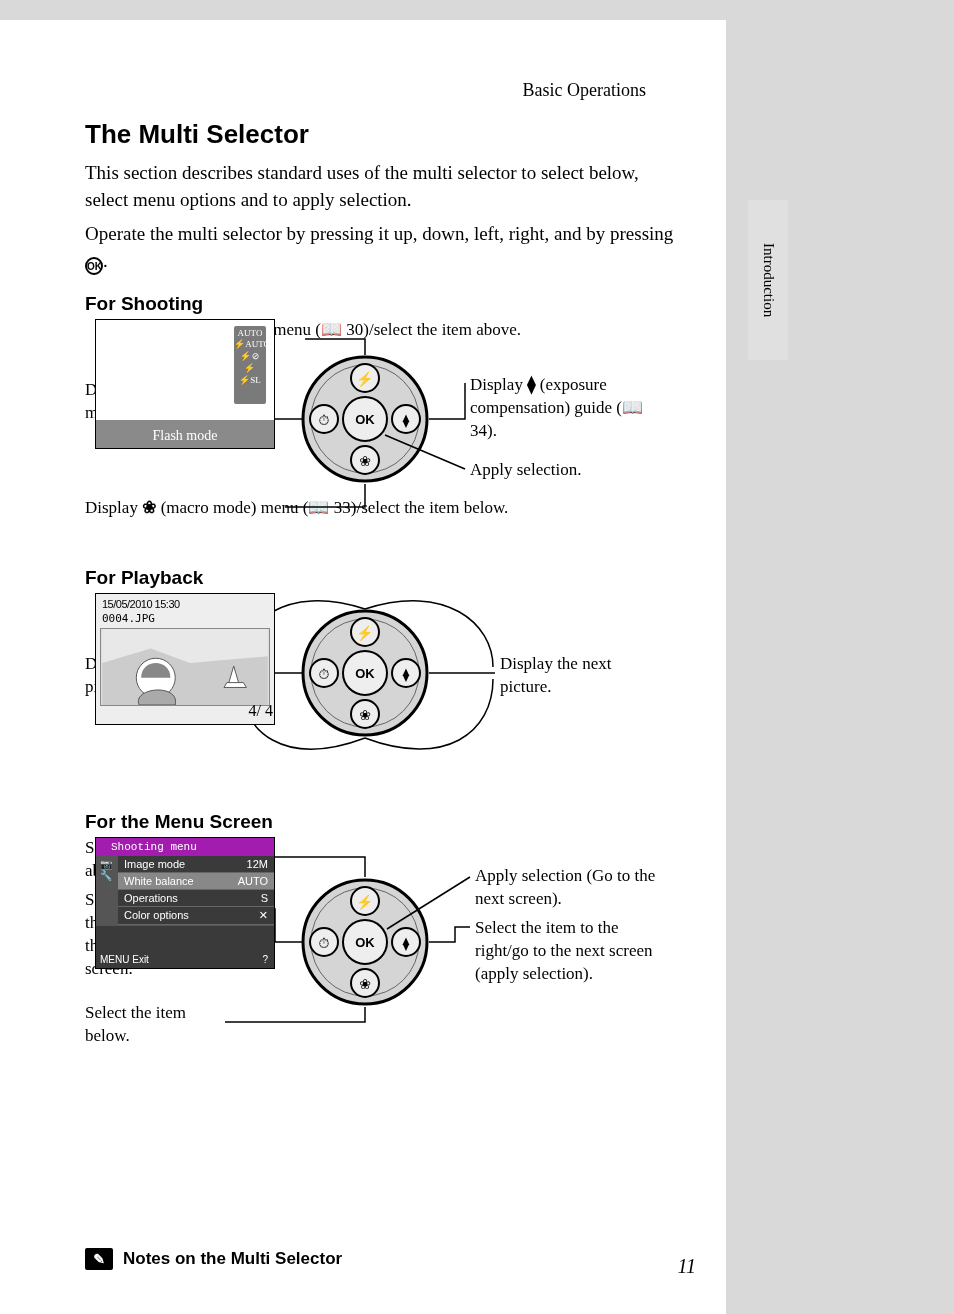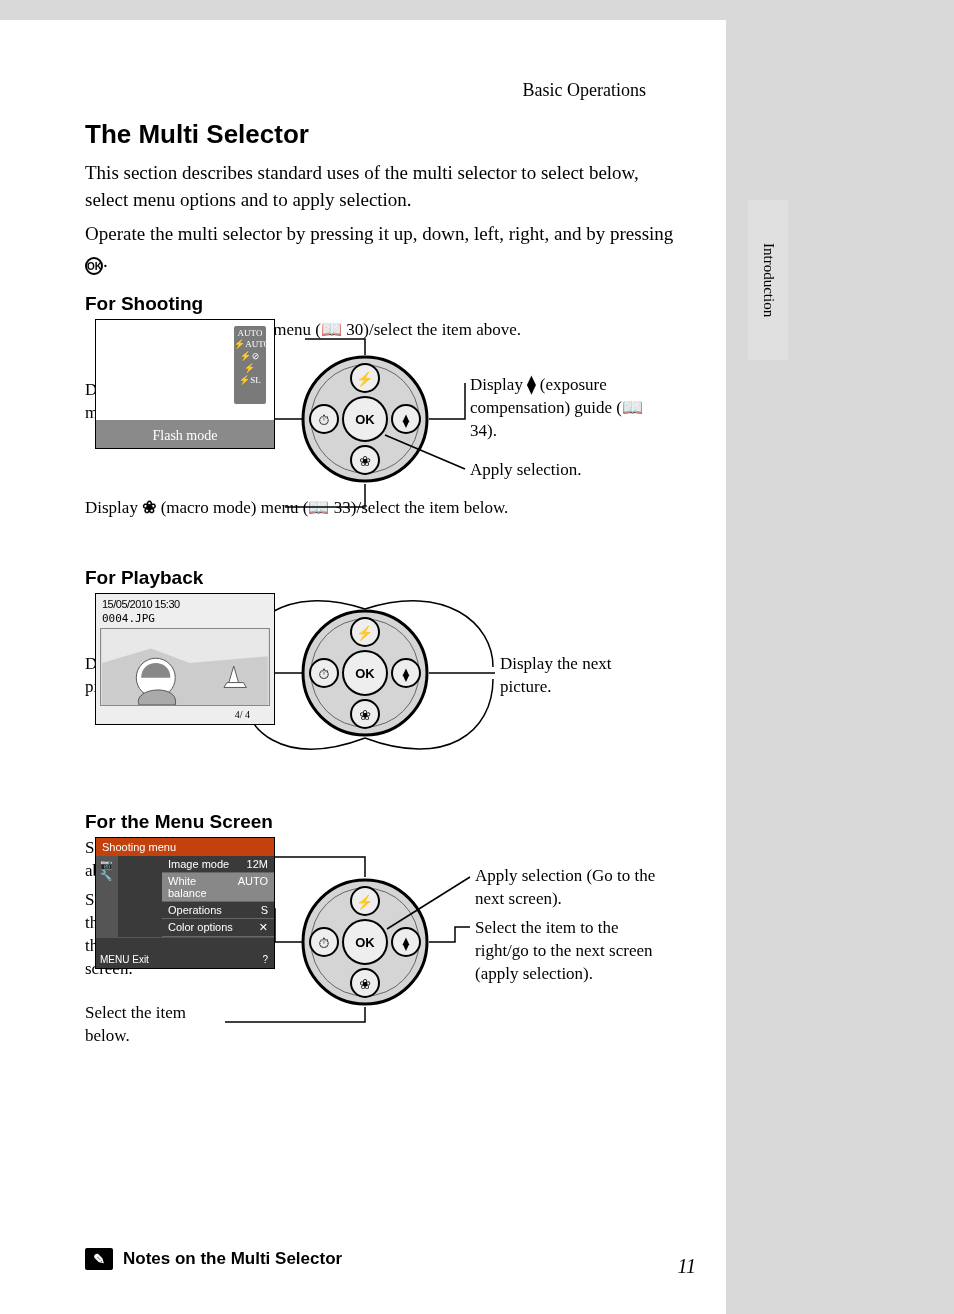--- a/index.html
+++ b/index.html
@@ -104,38 +104,38 @@
     padding-top: 2px;
   }
   .playback-screen {
     height: 132px;
     background: #eee;
     position: relative;
     font-size: 10px;
   }
   .playback-screen .date { position: absolute; top: 4px; left: 6px; font-size: 11px; letter-spacing: -.5px; font-family: Liberation Sans, sans-serif;}
   .playback-screen .file { position: absolute; top: 18px; left: 6px; font-size: 11px; font-family: monospace;}
-  .playback-screen .count { position: absolute; bottom: 4px; right: 24px; font-size: 10px; }
+  .playback-screen .count { position: absolute; bottom: 4px; right: 1px; font-size: 16px; }
   .playback-pic {
     position: absolute; top: 34px; left: 4px; right: 4px; bottom: 18px;
     background: #ddd; border: 1px solid #888;
     overflow: hidden;
   }
   .menu-screen {
     height: 132px;
     background: #3a3a3a;
     color: #fff;
     font-size: 11px;
     position: relative;
     font-family: Arial, sans-serif;
   }
-  .menu-title { background: #c2410c; padding: 3px 6px; font-size: 11px; }
+  .menu-title { background: #a21caf; padding: 3px 15px; font-size: 11px; font-family: Liberation Mono, monospace; }
   .menu-row { display: flex; border-bottom: 1px solid #555; }
   .menu-icon-col { width: 22px; background: #555; text-align: center; padding: 3px 0; font-size: 10px;}
-  .menu-items { flex: 1; padding-left: 44px; }
+  .menu-items { flex: 1; }
   .menu-item { padding: 2px 6px; border-bottom: 1px solid #666; display:flex; justify-content: space-between;}
   .menu-item.sel { background: #888; gap: 22px; }
   .menu-exit { position: absolute; bottom: 3px; left: 4px; font-size: 10px; }
   .menu-help { position: absolute; bottom: 3px; right: 6px; font-size: 10px; }
   .notes-box {
     position: absolute;
     bottom: 40px;
     left: 85px;
     right: 60px;
   }

